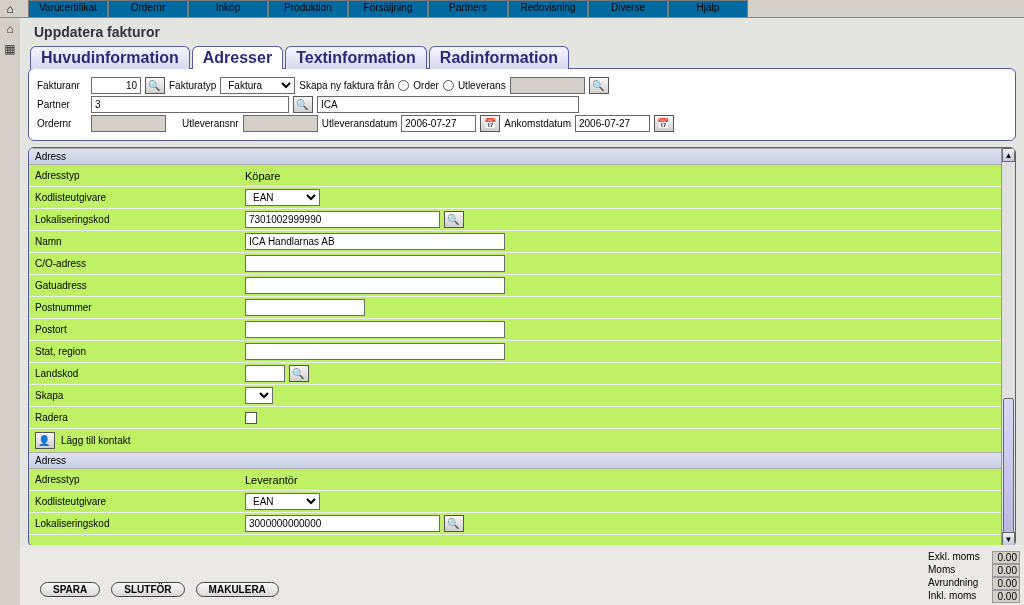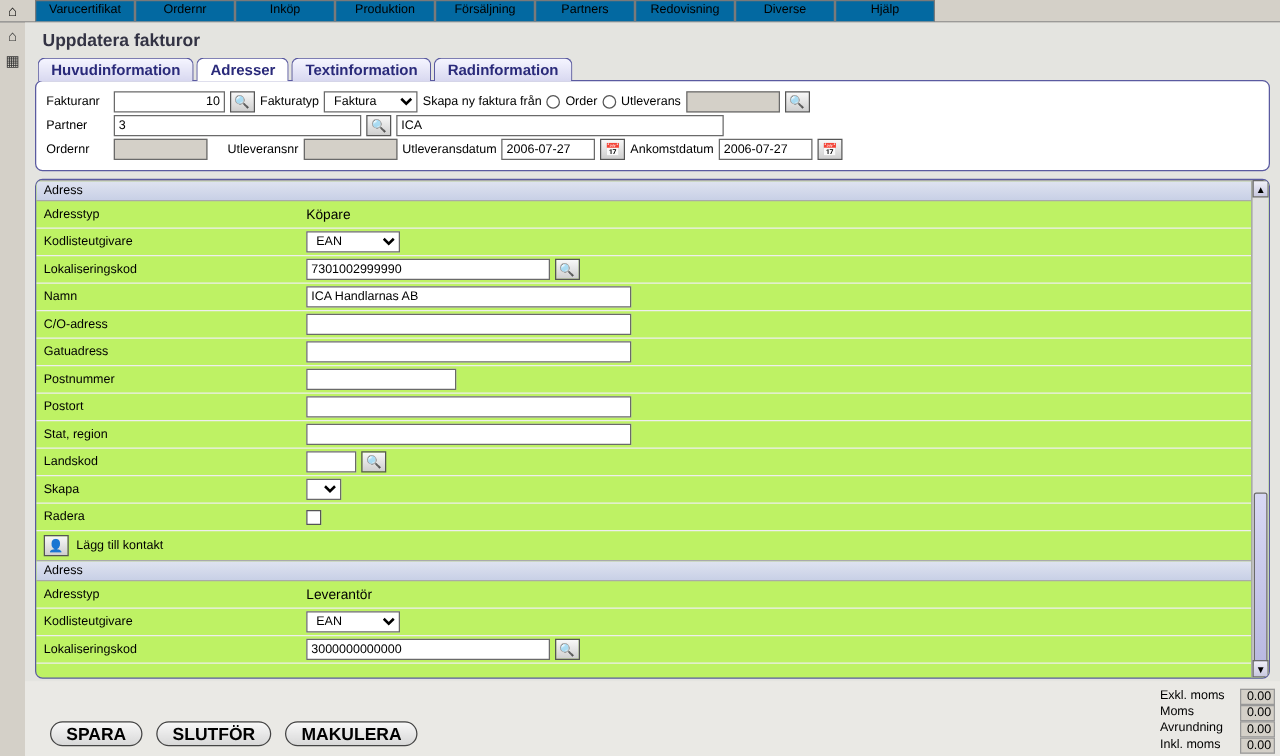--- a/index.html
+++ b/index.html
@@ -6,21 +6,21 @@
 body{width:1024px;height:605px;position:relative;overflow:hidden}
 .toolbar{display:flex;height:18px;background:#d4d0c8;border-bottom:1px solid #888}
 .toolbar .home-icon{width:20px;display:flex;align-items:center;justify-content:center;font-size:12px}
 .toolbar .spacer{width:8px}
 .toolbar .tb-btn{background:#0369a1;border:1px solid #7a7a7a;border-bottom:none;padding:1px 0;font-size:10px;text-align:center;width:80px;margin-right:0}
 .left-side{position:absolute;left:0;top:18px;width:20px;display:flex;flex-direction:column;align-items:center;gap:6px;padding-top:4px}
 .left-side span{font-size:12px;color:#333}
 .app{position:absolute;left:20px;top:18px;right:0;bottom:0;background:#e4e4e0;padding:4px 4px 0 4px;box-sizing:border-box}
 .page-title{font-weight:bold;color:#334;font-size:14px;margin:2px 4px 6px 10px}
 .tabs{display:flex;gap:0;margin-left:6px;position:relative;z-index:2}
-.tab{border:1px solid #5a5aa0;border-bottom:none;border-radius:6px 6px 0 0;background:linear-gradient(#f5f5ff,#d8d8f0);font-size:12px;color:#2a2a7a;font-weight:bold;padding:2px 10px;margin-right:2px;cursor:pointer}
+.tab{border:1px solid #5a5aa0;border-bottom:none;border-radius:6px 6px 0 0;background:linear-gradient(#f5f5ff,#d8d8f0);font-size:16px;color:#2a2a7a;font-weight:bold;padding:2px 10px;margin-right:2px;cursor:pointer}
 .tab.active{background:#fff;font-weight:bold}
 .card{border:1px solid #5a5aa0;border-radius:6px;background:#fff;padding:6px 8px;margin:0 4px 6px 4px}
 .header-card{margin-top:-1px}
 .row{display:flex;align-items:center;gap:4px;margin:2px 0}
 .lbl{font-size:10px;color:#000;white-space:nowrap}
 input[type=text],select{font-family:inherit;font-size:10px;border:1px solid #6a6a6a;background:#fff;height:17px;box-sizing:border-box;padding:0 3px}
 .gray{background:#d4d0c8!important}
 .icon-btn{width:20px;height:17px;border:1px solid #555;background:linear-gradient(#f8f8f8,#cfcfcf);display:flex;align-items:center;justify-content:center;cursor:pointer;font-size:10px}
 .radio{width:11px;height:11px;border:1px solid #555;border-radius:50%;background:#fff;display:inline-block;vertical-align:middle}
 .scroll-wrap{position:relative;border:1px solid #5a5aa0;border-radius:6px;margin:0 4px;background:#bef264;overflow:hidden}
@@ -32,21 +32,21 @@
 .form-row{display:flex;align-items:center;border-bottom:1px solid #eee;min-height:22px}
 .form-lbl{width:216px;padding-left:6px;font-size:10px}
 .form-ctl{flex:1;display:flex;align-items:center;gap:4px}
 .form-ctl input[type=text]{width:260px}
 .chk{width:12px;height:12px;border:1px solid #555;background:#fff;display:inline-block}
 .footer{position:absolute;left:0;right:0;bottom:0;height:60px;background:#eae9e5;padding:4px 8px;box-sizing:border-box}
 .totals{position:absolute;right:4px;bottom:2px;font-size:10px}
 .totals div{display:flex;gap:4px}
 .totals .tl{width:60px}
 .totals .tv{width:28px;text-align:right;background:#d4d0c8;border:1px solid #999;padding:0 2px}
-.action-btn{display:inline-block;background:linear-gradient(#f8f8f8,#d8d8d8);border:1px solid #444;border-radius:10px;padding:1px 12px;font-size:14px;font-weight:bold;margin-right:8px;cursor:pointer}
+.action-btn{display:inline-block;background:linear-gradient(#f8f8f8,#d8d8d8);border:1px solid #444;border-radius:10px;padding:1px 12px;font-size:10px;font-weight:bold;margin-right:8px;cursor:pointer}
 .add-contact{display:flex;align-items:center;gap:6px;padding:3px 6px;font-size:10px}
 *{box-sizing:border-box}
 </style>
 </head>
 <body>
 
 <div class="toolbar">
   <div class="home-icon">⌂</div>
   <div class="spacer"></div>
   <div class="tb-btn">Varucertifikat</div>
@@ -71,21 +71,21 @@
   <div class="tabs">
     <div class="tab">Huvudinformation</div>
     <div class="tab active">Adresser</div>
     <div class="tab">Textinformation</div>
     <div class="tab">Radinformation</div>
   </div>
 
   <div class="card header-card">
     <div class="row">
       <span class="lbl" style="width:50px">Fakturanr</span>
-      <input type="text" style="width: 89px; text-align: right;" value="10">
+      <input type="text" style="width: 50px; text-align: right;" value="10">
       <div class="icon-btn">🔍</div>
       <span class="lbl">Fakturatyp</span>
       <select style="width:75px"><option>Faktura</option></select>
       <span class="lbl">Skapa ny faktura från</span>
       <span class="radio"></span>
       <span class="lbl">Order</span>
       <span class="radio"></span>
       <span class="lbl">Utleverans</span>
       <input type="text" class="gray" style="width: 75px;" value="">
       <div class="icon-btn">🔍</div>

